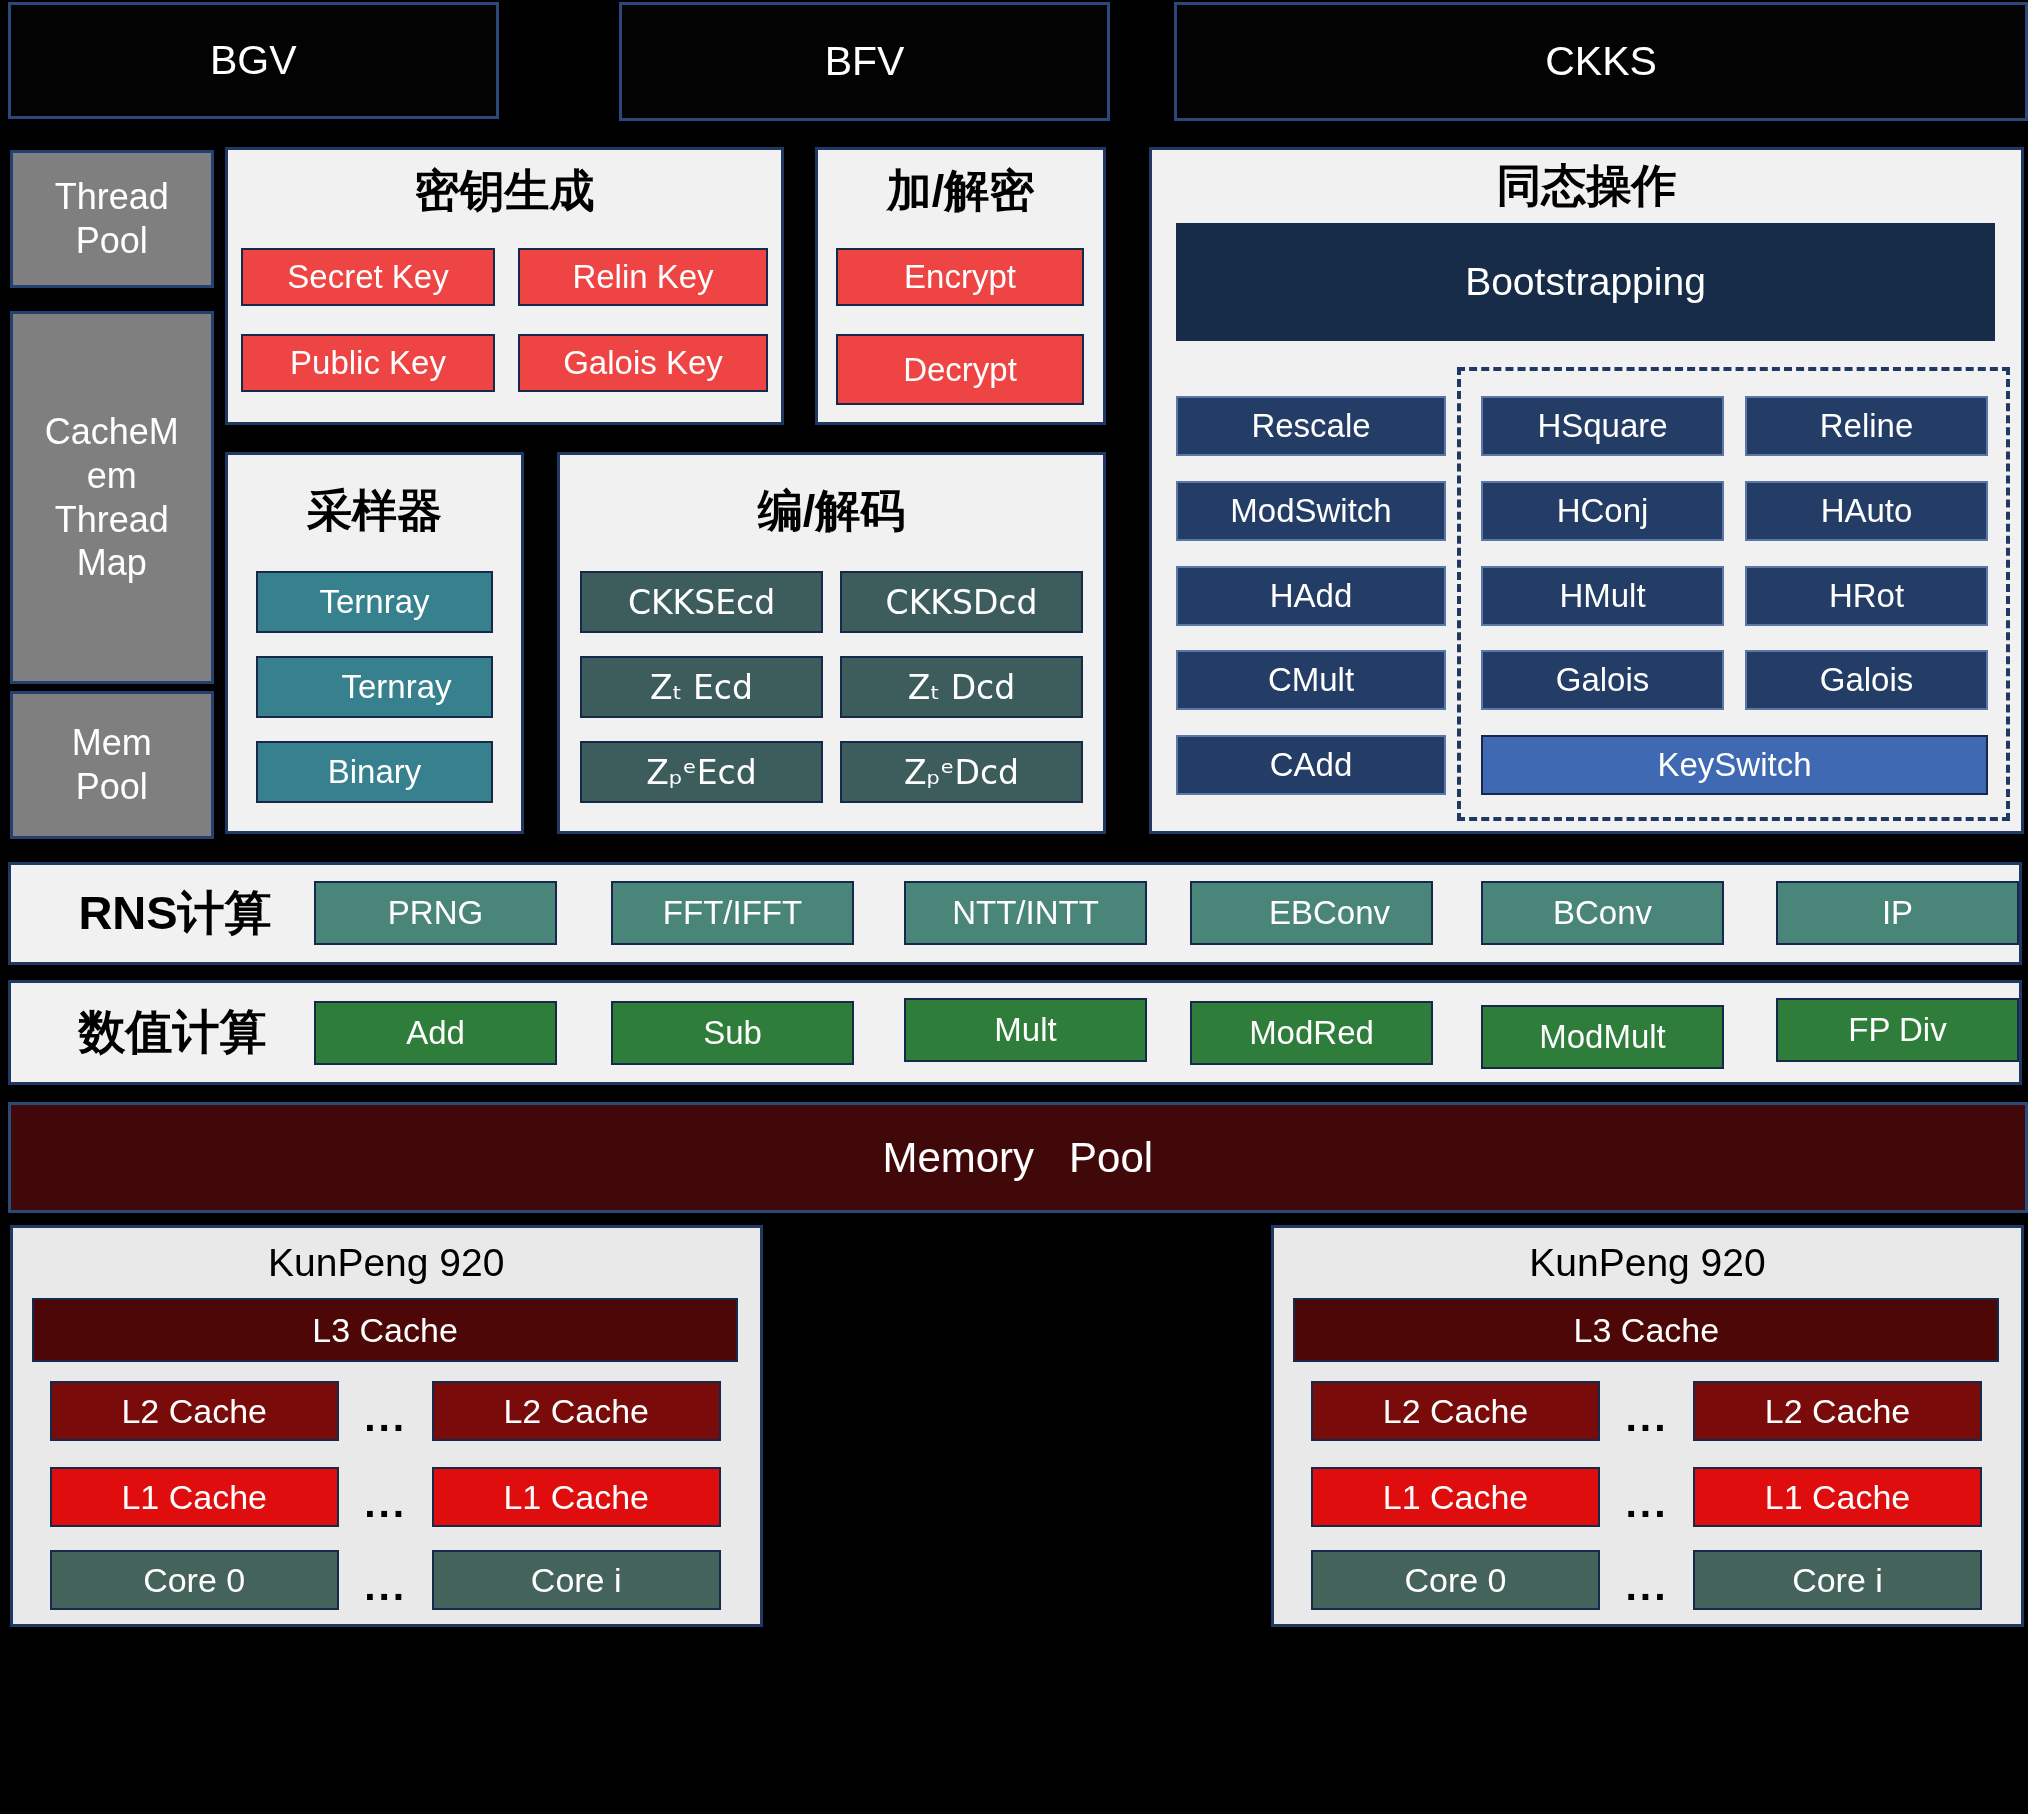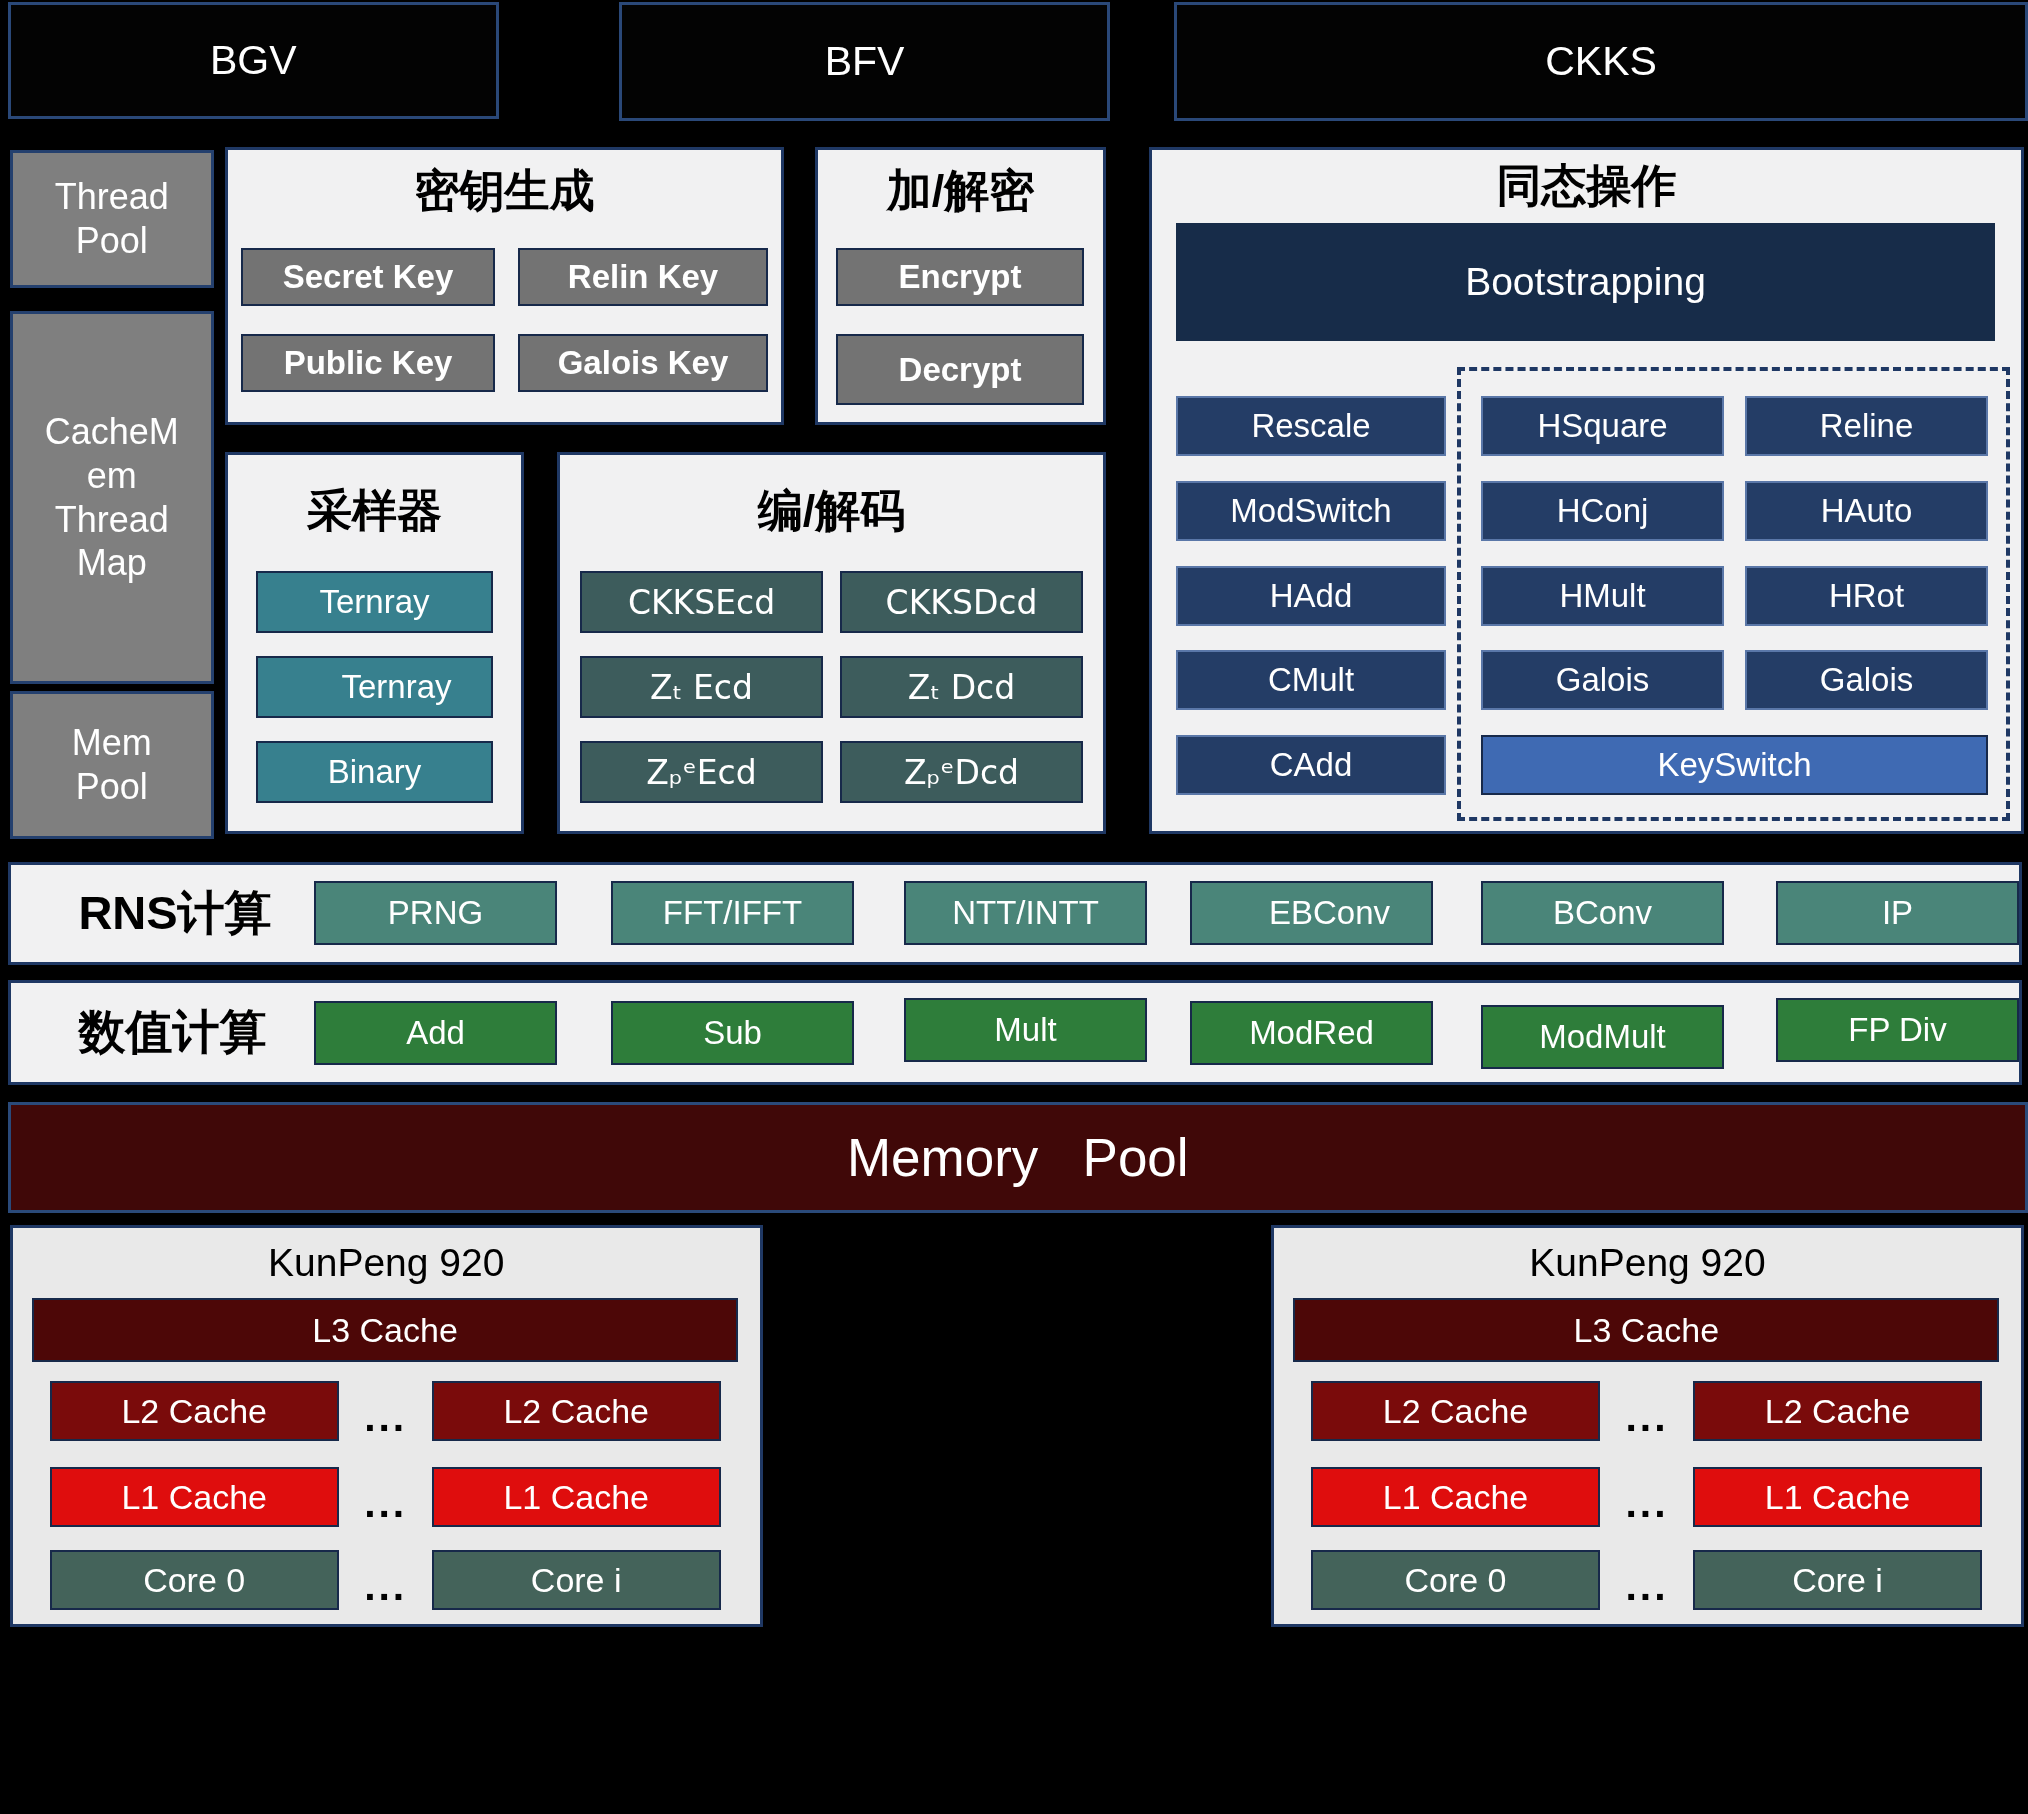--- a/index.html
+++ b/index.html
@@ -8,33 +8,33 @@
   .scheme{position:absolute;background:#030303;border:3.9px solid #2a4878;color:#fff;
           display:flex;align-items:center;justify-content:center;font-size:41px;}
   .panel{position:absolute;background:#f1f1f2;border:3.9px solid #1f3864;box-sizing:border-box;}
   .ptitle{position:absolute;color:#000;font-weight:bold;font-size:45px;text-align:center;
           display:flex;align-items:center;justify-content:center;}
   .grayBox{position:absolute;background:#7f7f7f;border:3.9px solid #24406e;color:#fff;
            white-space:pre-line;text-align:center;display:flex;align-items:center;
            justify-content:center;font-size:36px;line-height:1.22;}
   .btn{position:absolute;display:flex;align-items:center;justify-content:center;color:#fff;
        font-size:33px;border:2.9px solid #17294a;box-sizing:border-box;white-space:pre;}
-  .blue{background:#737373;font-weight:bold;}
+  .blue{background:#ef4444;}
   .navy{background:#243d66;border-color:#5a77a8;}
   .boot{background:#172c49;border:none;font-size:39px;}
   .keysw{background:#3f6ab3;border-color:#17294a;}
   .teal{background:#37808e;}
   .slate{background:#3d5c5c;font-family:"DejaVu Sans",sans-serif;}
   .rnsbtn{background:#4a8579;}
   .greenbtn{background:#2e7d3a;}
   .dashed{position:absolute;border:4.9px dashed #1f3864;box-sizing:border-box;}
   .rowlabel{position:absolute;color:#000;font-weight:bold;font-size:47px;display:flex;
             align-items:center;justify-content:center;}
   .membar{position:absolute;background:#400808;border:3.9px solid #2a4a7a;color:#fff;
-          display:flex;align-items:center;justify-content:center;font-size:53px;white-space:pre;}
+          display:flex;align-items:center;justify-content:center;font-size:42px;white-space:pre;}
   .cpu{position:absolute;width:753px;height:402px;background:#e9e9e9;border:3.9px solid #1f3864;
        box-sizing:border-box;}
   .cpu .ctitle{position:absolute;left:0;top:7.8px;width:100%;height:54px;color:#000;font-size:39px;
        display:flex;align-items:center;justify-content:center;}
   .cpu .btn{font-size:34px;}
   .l3{background:#4d0707;}
   .l2{background:#7a0b0b;}
   .l1{background:#df0d0d;}
   .core{background:#44635a;}
   .dots{position:absolute;color:#000;font-size:41px;font-weight:bold;letter-spacing:2.9px;

